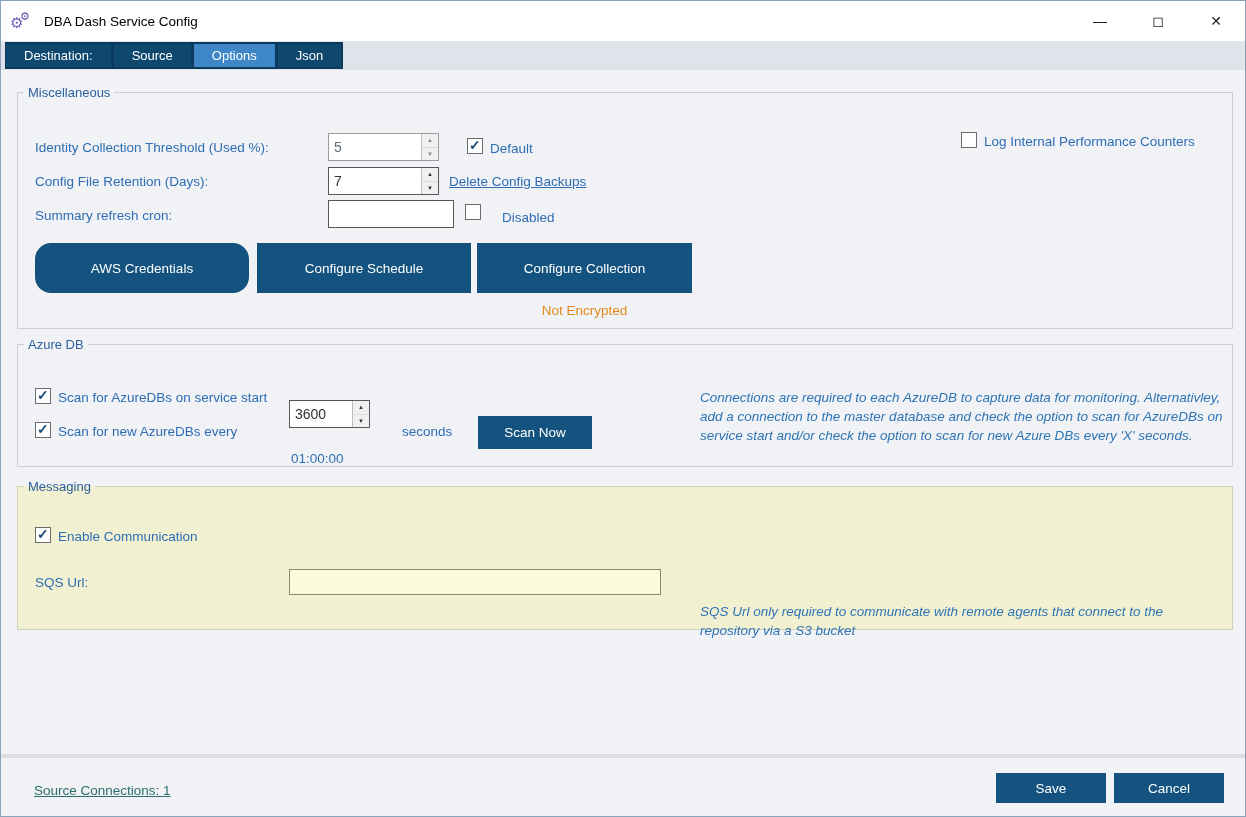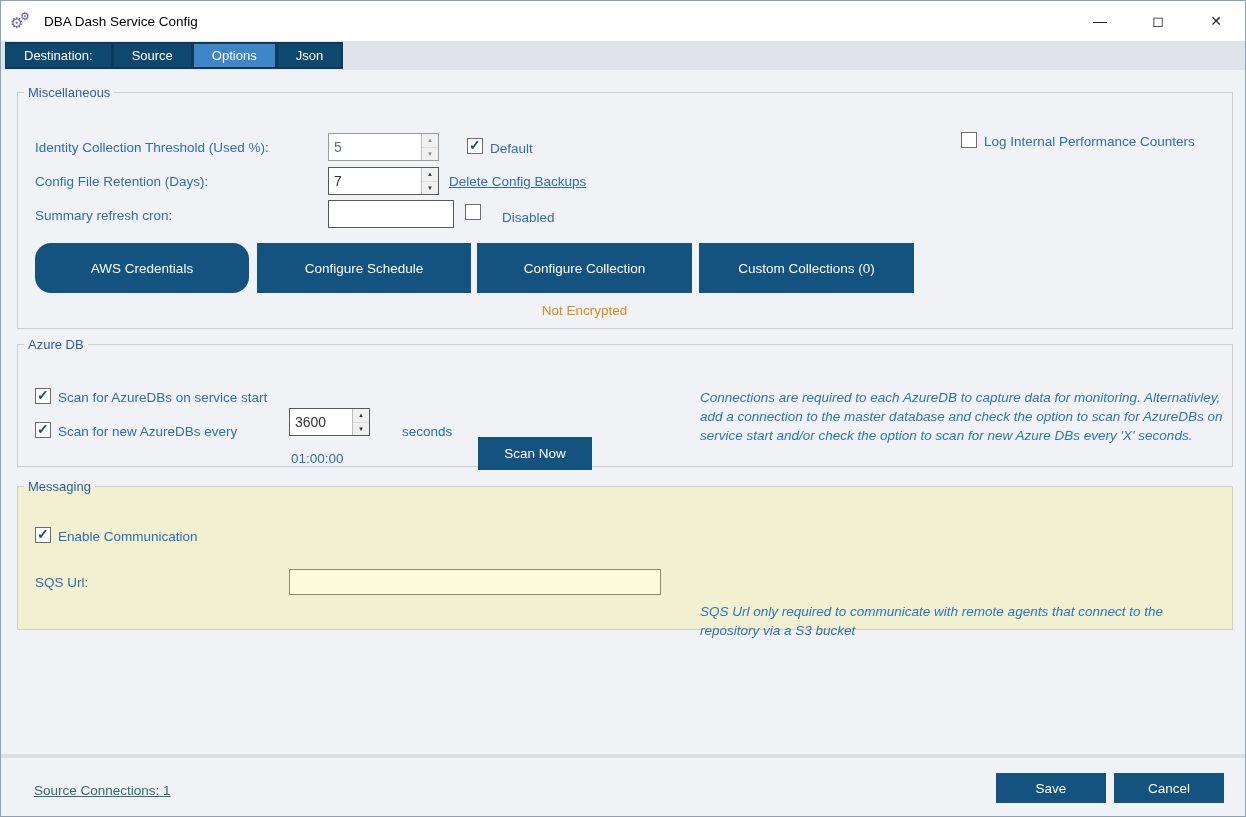--- a/index.html
+++ b/index.html
@@ -140,45 +140,44 @@
     <a class="link" style="left:431px; top:74px;" href="#">Delete Config Backups</a>
 
     <span class="lbl" style="left:17px; top:108px;">Summary refresh cron:</span>
     <input class="textbox" style="left: 310px; top: 100px; width: 126px;" value="">
     <span class="cb" style="left:447px; top:104px;"></span>
     <span class="lbl" style="left:484px; top:110px;">Disabled</span>
 
     <button class="btn-blue" style="left:17px; top:143px; width:214px; height:50px;border-radius:16px;">AWS Credentials</button>
     <button class="btn-blue" style="left:239px; top:143px; width:214px; height:50px;">Configure Schedule</button>
     <button class="btn-blue" style="left:459px; top:143px; width:215px; height:50px;">Configure Collection</button>
-    <button class="btn-blue" style="left:681px; top:143px; width:215px; height:50px;">Custom Collections (0)</button>
 
     <span class="lbl orange" style="left:459px; top:203px; width:215px; text-align:center;">Not Encrypted</span>
 
     <span class="cb" style="left:943px; top:32px;"></span>
     <span class="lbl" style="left:966px; top:34px;">Log Internal Performance Counters</span>
   </fieldset>
 
   <fieldset style="left:16px; top:336px; width:1216px; height:130px;">
     <legend>Azure DB</legend>
 
     <span class="cb checked" style="left:17px; top:36px;"></span>
     <span class="lbl" style="left:40px; top:38px;">Scan for AzureDBs on service start</span>
 
     <span class="cb checked" style="left:17px; top:70px;"></span>
     <span class="lbl" style="left:40px; top:72px;">Scan for new AzureDBs every</span>
-    <div class="spinner" style="left:271px; top:56px;">
+    <div class="spinner" style="left:271px; top:48px;">
       <input class="spin-text" style="width: 62px;" value="3600">
       <div class="spin-btns">
         <div class="spin-btn">▲</div>
         <div class="spin-btn">▼</div>
       </div>
     </div>
     <span class="lbl" style="left:384px; top:72px;">seconds</span>
-    <button class="btn-blue" style="left:460px; top:64px; width:114px; height:33px;margin-top:21px;">Scan Now</button>
+    <button class="btn-blue" style="left:460px; top:64px; width:114px; height:33px;">Scan Now</button>
     <span class="lbl" style="left:273px; top:99px;">01:00:00</span>
 
     <span class="note" style="left:682px; top:36px; width:525px;">Connections are required to each AzureDB to capture data for monitoring. Alternativley, add a connection to the master database and check the option to scan for AzureDBs on service start and/or check the option to scan for new Azure DBs every 'X' seconds.</span>
   </fieldset>
 
   <fieldset class="messaging" style="left:16px; top:478px; width:1216px; height:151px;">
     <legend>Messaging</legend>
 
     <span class="cb checked" style="left:17px; top:33px;"></span>
     <span class="lbl" style="left:40px; top:35px;">Enable Communication</span>

